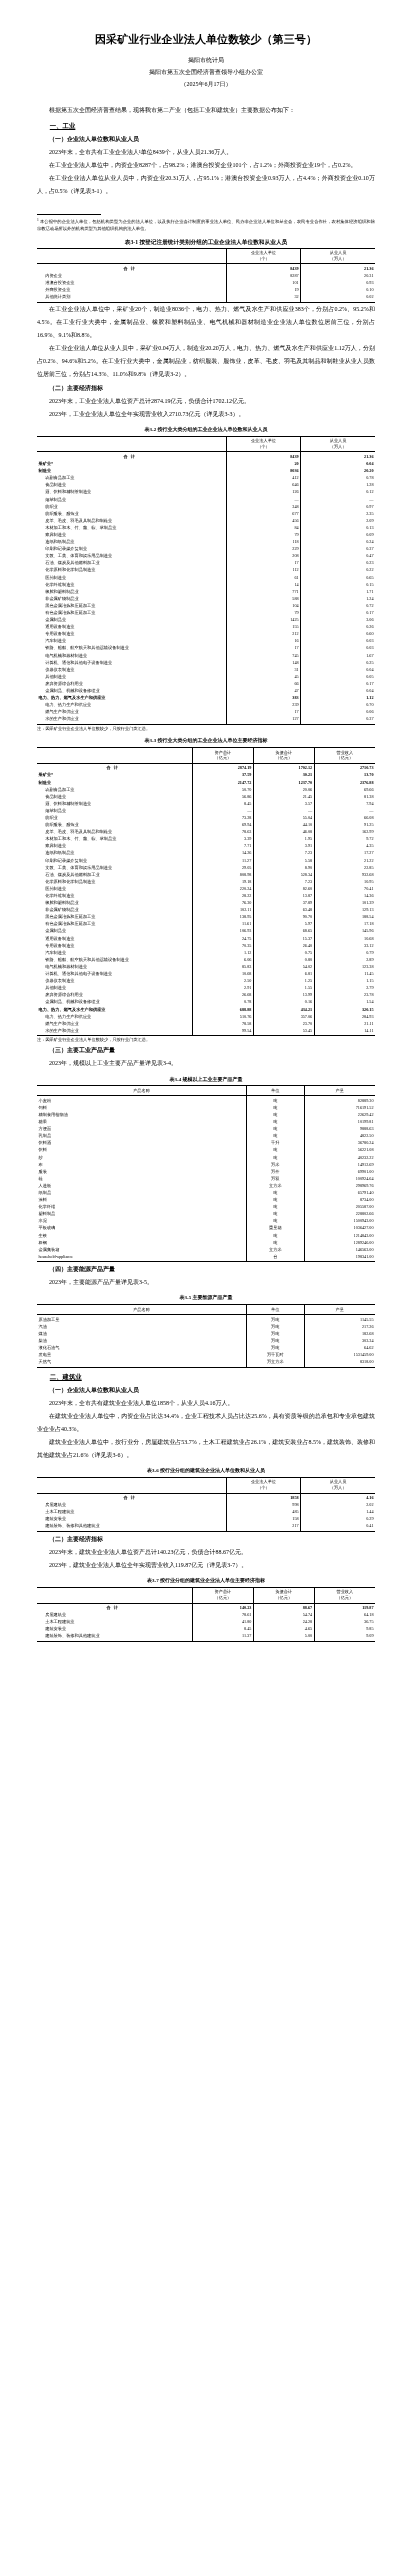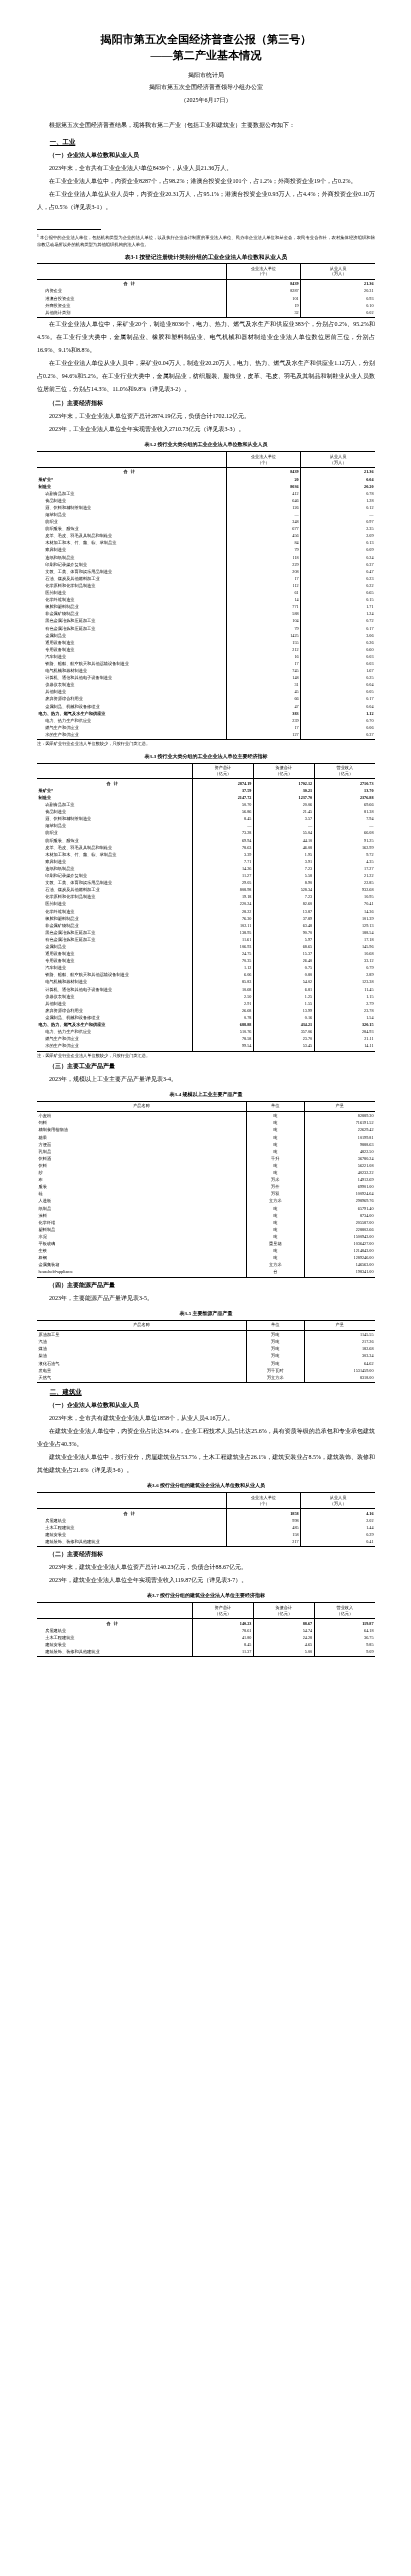--- a/index.html
+++ b/index.html
@@ -166,22 +166,21 @@
   .p4-qty { width: 21%; }
 </style>
 </head>
 <body>
 
 <div class="page">
 
   <div class="spacer-top"></div>
 
   <h1 class="doc-title">
-    <span>揭阳市第五次全国经济普查公报（第三号）</span>
-    <span class="line2">——第二产业基本情况</span>
+    <span>因采矿业行业企业法人单位数较少（第三号）</span>
   </h1>
 
   <div class="org-line">揭阳市统计局</div>
   <div class="org-line second">揭阳市第五次全国经济普查领导小组办公室</div>
   <div class="date-line">（2025年6月17日）</div>
 
   <div class="body-wrap">
 
     <p class="para first">根据第五次全国经济普查结果，现将我市第二产业（包括工业和建筑业）主要数据公布如下：</p>
 

